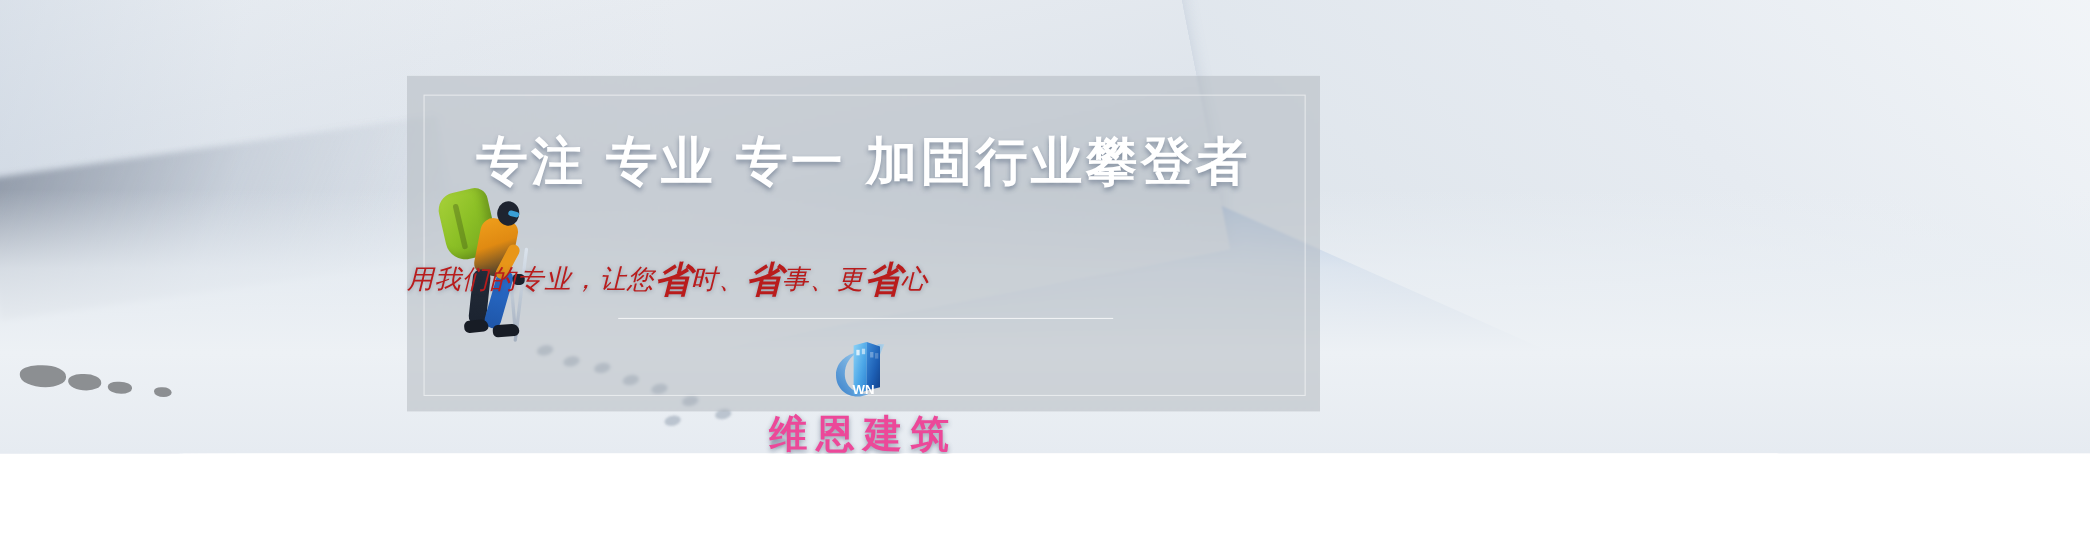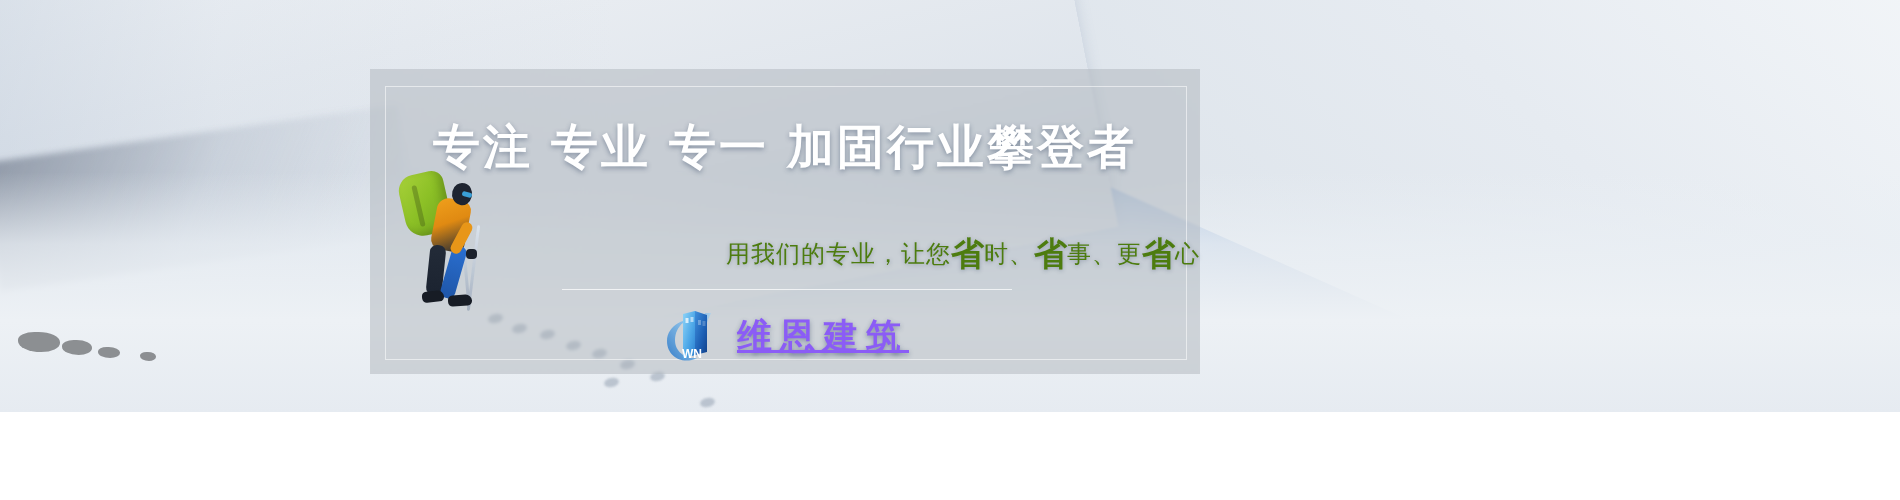--- a/index.html
+++ b/index.html
@@ -211,28 +211,29 @@
     line-height: 1;
     white-space: nowrap;
     text-shadow: 0 2px 5px rgba(40,60,90,0.42);
   }
   .headline .gap { display: inline-block; width: 18px; }
 
   .subline {
     position: absolute;
     left: 0; right: 0;
     top: 168px;
-    text-align: right;
-    color: #4d7c0f;
+    text-align: left;
+    color: #b91c1c;
     font-size: 24px;
     font-weight: 400;
     letter-spacing: 1px;
     line-height: 1;
     white-space: nowrap;
     text-shadow: 0 1px 4px rgba(40,60,90,0.35);
+    font-style: italic;
   }
   .subline .em {
     font-size: 33px;
     font-weight: 700;
     vertical-align: -3px;
     letter-spacing: 0;
   }
 
   .divider {
     position: absolute;
@@ -245,36 +246,36 @@
 
   
   .logo-row {
     position: absolute;
     left: 0; right: 0;
     top: 238px;
     display: flex;
     align-items: center;
     justify-content: center;
     gap: 14px;
+    flex-direction: column;
   }
   .logo-mark {
     position: relative;
     width: 62px;
     height: 56px;
     flex: 0 0 auto;
   }
   .logo-name {
-    color: #8b5cf6;
+    color: #ec4899;
     font-size: 35px;
     font-weight: 700;
     letter-spacing: 8px;
     line-height: 1;
     text-shadow: 0 2px 5px rgba(40,60,90,0.45);
     white-space: nowrap;
-    text-decoration: underline;
   }
 </style>
 </head>
 <body>
 
 <div class="banner">
 
   <div class="bg"></div>
   <div class="snow-right"></div>
   <div class="snow-right-edge"></div>

